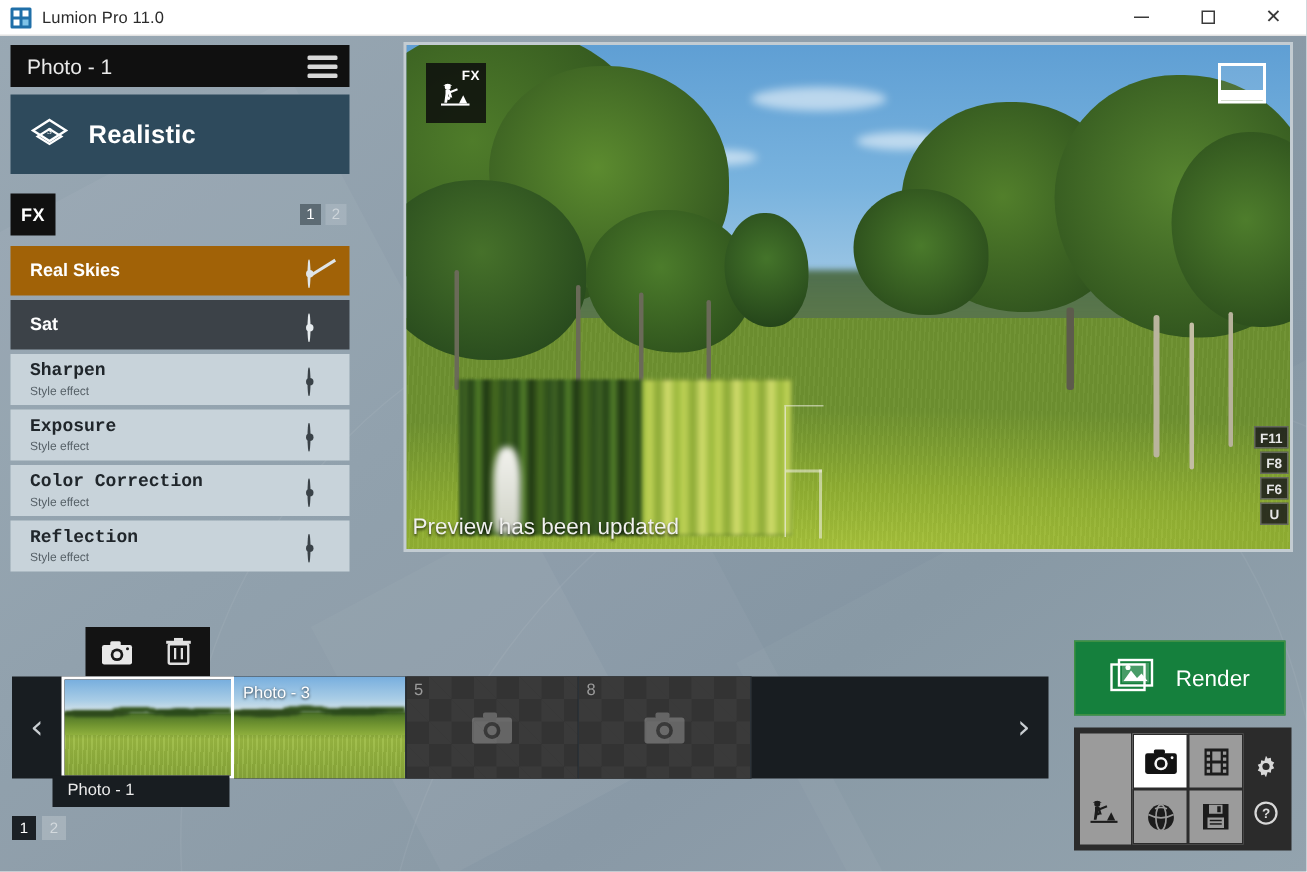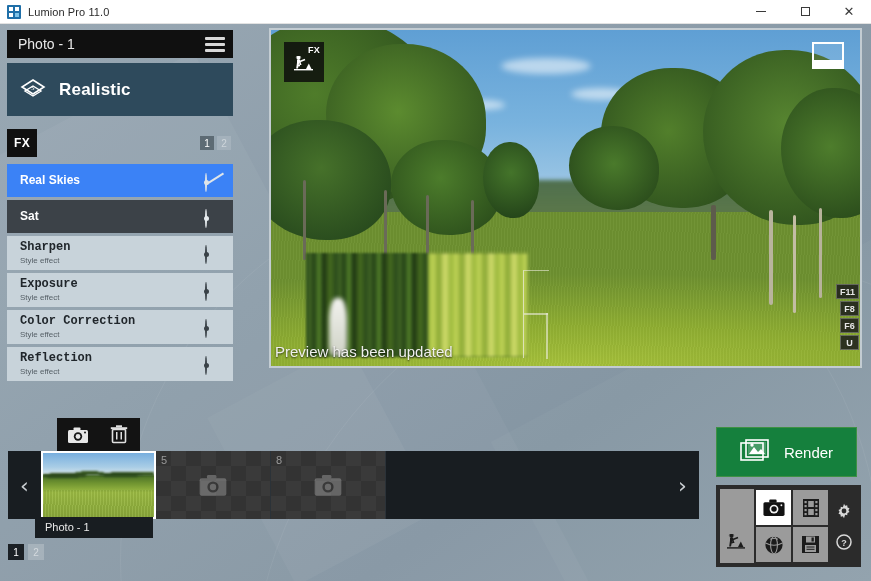--- a/index.html
+++ b/index.html
@@ -89,21 +89,21 @@
     display: flex; align-items: center; justify-content: center;
   }
   .pg.on { background: #5d6b74; color: #ffffff; }
   .pg.off { background: rgba(255,255,255,0.14); color: rgba(255,255,255,0.45); }
 
   .fx-item {
     height: 34px; display: flex; align-items: center;
     padding: 0 10px 0 13px; margin-bottom: 3px; position: relative;
   }
   .fx-item.light { background: #c8d3da; }
-  .fx-item.mid    { background: #3b82f6; height: 33px; }
+  .fx-item.mid    { background: #a16207; height: 33px; }
   .fx-item.dark   { background: #3c4248; height: 33px; }
   .fx-texts { display: flex; flex-direction: column; justify-content: center; }
   .fx-title { font-size: 12px; font-weight: bold; line-height: 13px; }
   .fx-item.light .fx-title { color: #20262b; font-family: Liberation Mono, monospace; }
   .fx-item.mid .fx-title, .fx-item.dark .fx-title { color: #ffffff; font-weight: bold; }
   .fx-sub { font-size: 8px; color: #555f66; line-height: 11px; margin-top: 1px; }
   .fx-eye { margin-left: auto; width: 18px; height: 14px; position: relative; flex: none; }
 
   
   .eye-shape {
@@ -523,20 +523,24 @@
 
 <div id="thumb-strip">
   <div class="nav-arrow">‹</div>
   <div id="thumbs">
 
     <div class="thumb selected">
       <div class="scene"></div>
     </div>
 
 
+    <div class="thumb">
+      <div class="scene"></div>
+      <span class="tname">Photo - 3</span>
+    </div>
 
 
     <div class="thumb empty">
       <div class="checker"></div>
       <span class="num">5</span>
       <span class="camicon">
         <svg width="30" height="24" viewBox="0 0 22 18">
           <rect x="1" y="4" width="20" height="13" rx="1.5" fill="#cfcfcf"></rect>
           <rect x="6.5" y="1.5" width="7" height="3" rx="1" fill="#cfcfcf"></rect>
           <circle cx="11" cy="10.5" r="4.2" fill="#3a3a3a"></circle>

